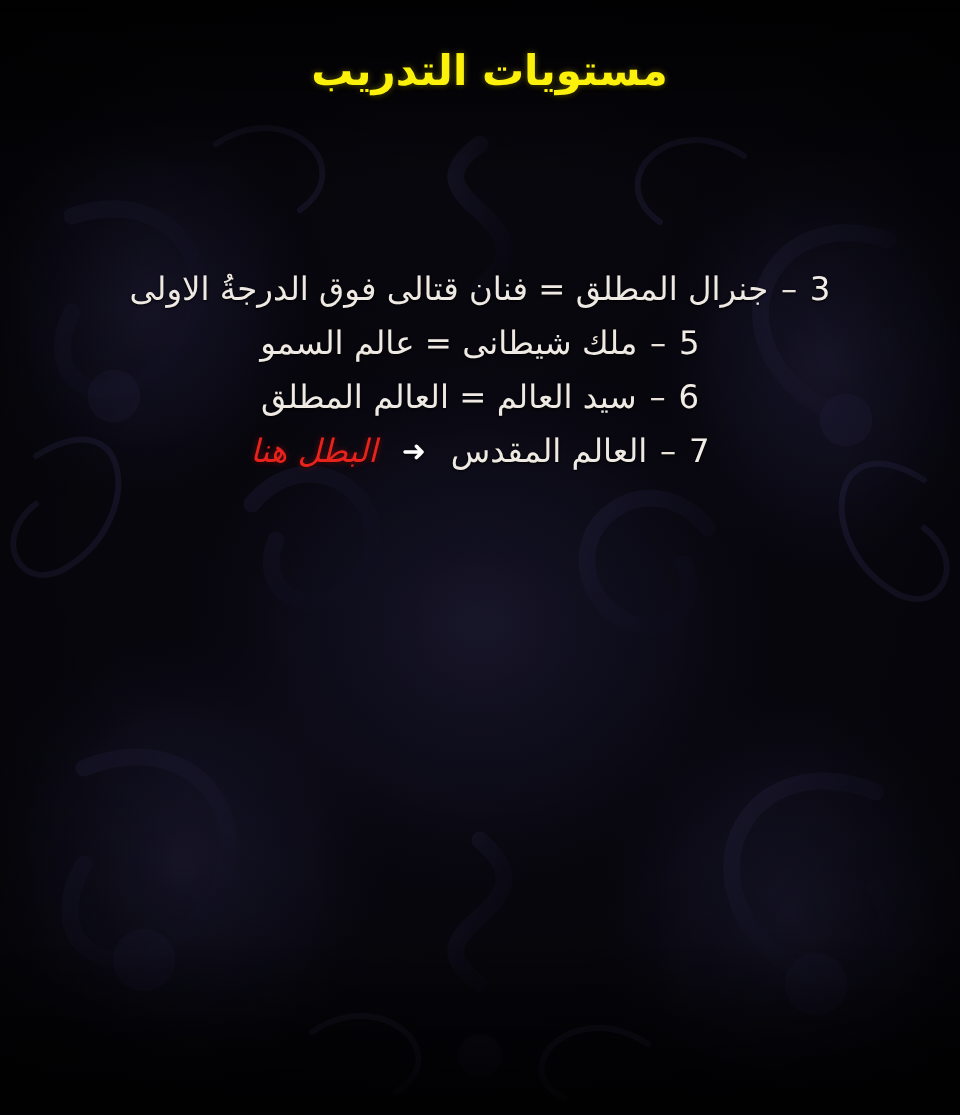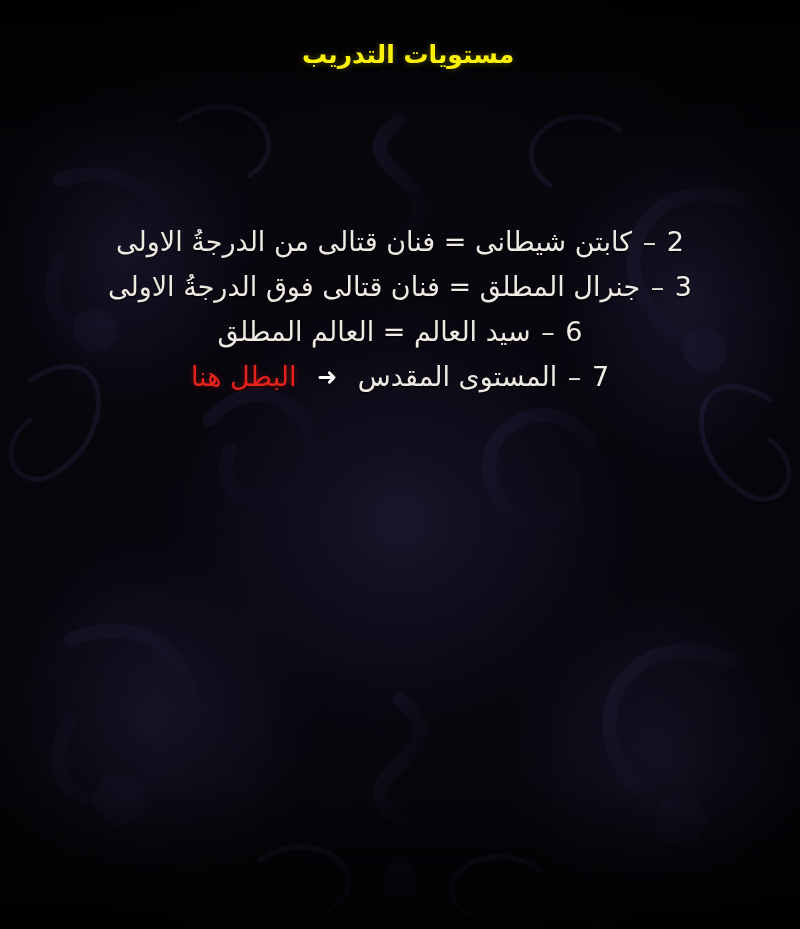--- a/index.html
+++ b/index.html
@@ -49,21 +49,21 @@
     height: 100%;
   }
 
   .title {
     position: absolute;
     top: 40px;
     left: 0;
     right: 0;
     text-align: center;
     color: #fbf10a;
-    font-size: 25px;
+    font-size: 35px;
     font-weight: bold;
     letter-spacing: 1px;
     text-shadow: 0 0 6px rgba(253,240,10,0.35), 0 2px 3px rgba(0,0,0,0.9);
     direction: rtl;
     margin-left: 16px;
   }
 
   .levels {
     position: absolute;
     top: 228px;
@@ -96,20 +96,21 @@
     display: inline-block;
     padding: 0 12px;
     color: #ffffff;
     font-size: 24px;
     vertical-align: middle;
     transform: translateY(-2px);
   }
   .hero-tag {
     color: #e8221c;
     text-shadow: 0 0 5px rgba(232,34,28,0.45), 0 1px 2px rgba(0,0,0,0.9);
+    font-style: italic;
   }
 </style>
 </head>
 <body>
 
 <div class="poster">
 
   <div class="damask">
     <svg viewBox="0 0 800 929" preserveAspectRatio="none" xmlns="http://www.w3.org/2000/svg">
       <defs>
@@ -161,44 +162,44 @@
 
   <div class="vignette"></div>
 
   <div class="content">
 
     <div class="title">مستويات التدريب</div>
 
     <div class="levels">
 
 
-      <div class="level-row">
-        <span class="num">2</span>
-        <span class="dash">–</span>
-        <span class="txt">كابتن شيطانى =  فنان قتالى من الدرجةُ الاولى</span>
-      </div>
 
       <div class="level-row">
         <span class="num">3</span>
         <span class="dash">–</span>
         <span class="txt">جنرال المطلق  =   فنان قتالى فوق الدرجةُ الاولى</span>
       </div>
 
 
+      <div class="level-row">
+        <span class="num">5</span>
+        <span class="dash">–</span>
+        <span class="txt">ملك شيطانى = عالم السمو</span>
+      </div>
 
       <div class="level-row">
         <span class="num">6</span>
         <span class="dash">–</span>
         <span class="txt">سيد العالم = العالم المطلق</span>
       </div>
 
       <div class="level-row">
         <span class="num">7</span>
         <span class="dash">–</span>
-        <span class="txt">المستوى المقدس</span>
+        <span class="txt">العالم المقدس</span>
         <span class="arrow">➜</span>
         <span class="hero-tag">البطل هنا</span>
       </div>
 
 
     </div>
   </div>
 </div>
 
 </body></html>

